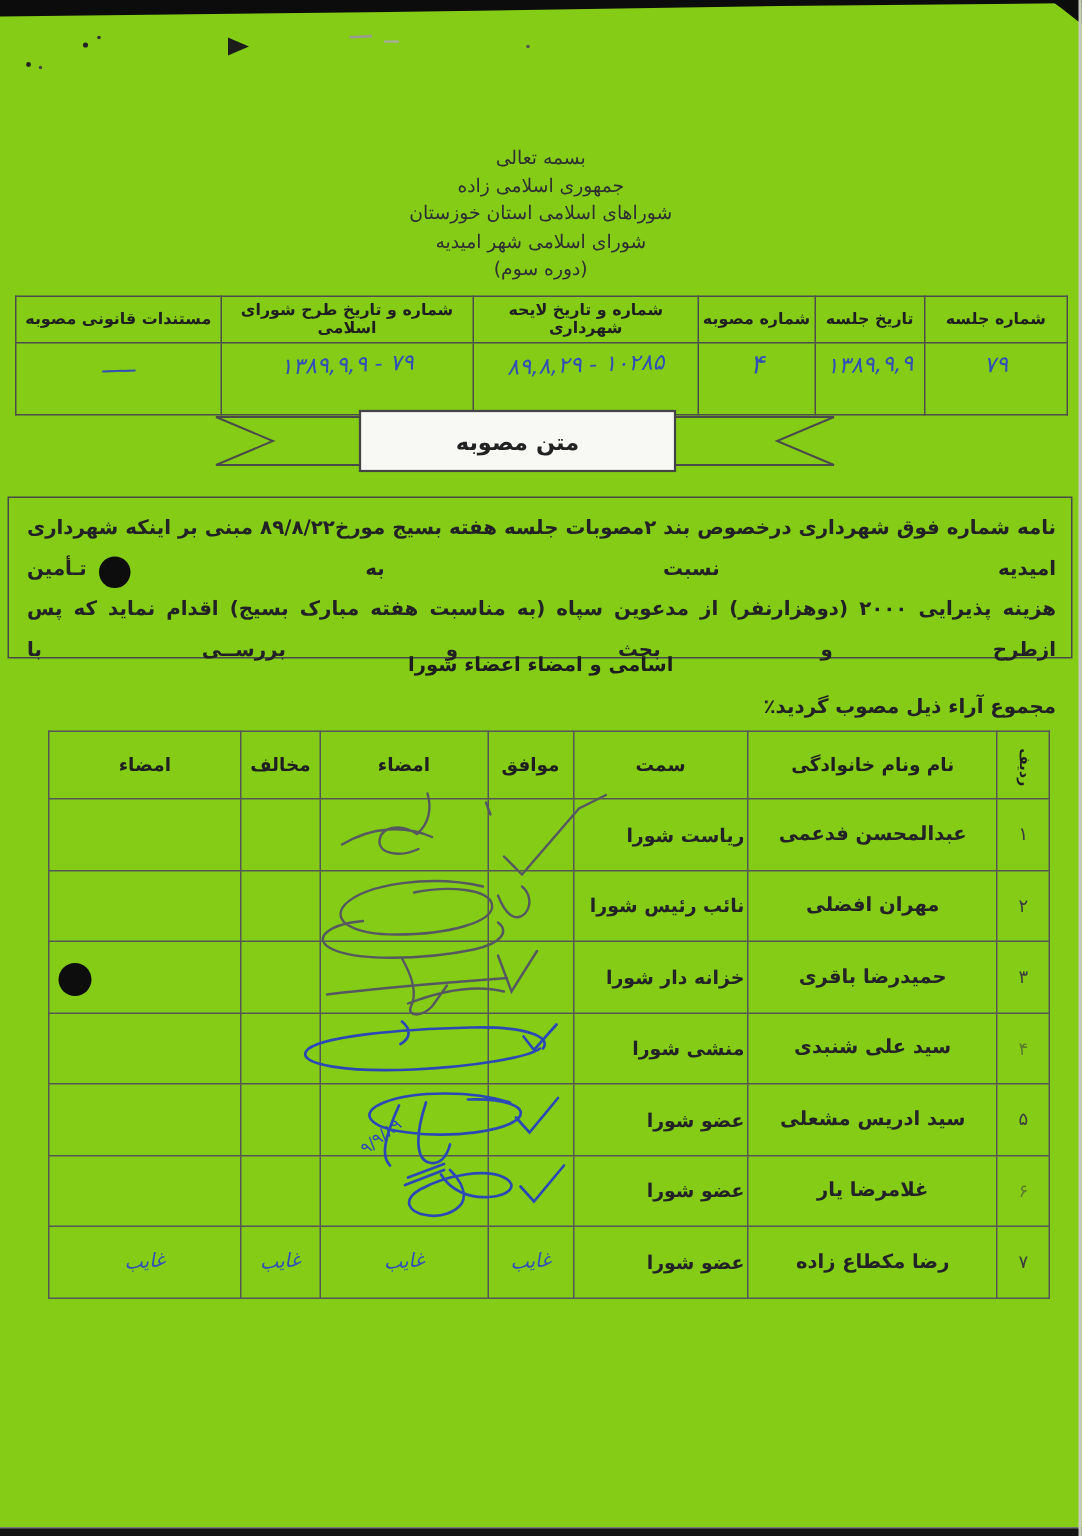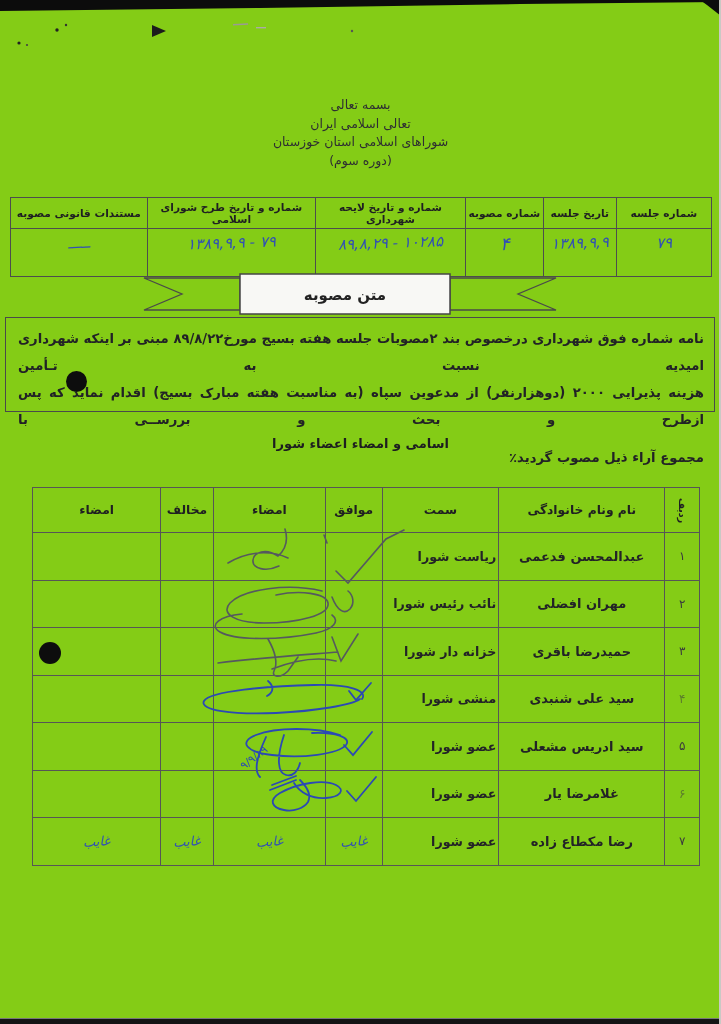--- a/index.html
+++ b/index.html
@@ -26,21 +26,21 @@
   .meta-table td{height:42px;text-align:center;vertical-align:top;padding-top:4px;}
   .hand{
     font-size:15px;color:#3150b5;direction:ltr;unicode-bidi:embed;
     font-style:italic;letter-spacing:1px;display:inline-block;transform:rotate(-2deg);
     font-family:"DejaVu Sans", sans-serif;
   }
   
   .banner{position:absolute;top:271px;left:140px;}
   
   .res-box{
-    position:absolute;top:317px;left:5px;width:710px;height:95px;
+    position:absolute;top:331px;left:5px;width:710px;height:108px;
     border:1.6px solid #4a4a4a;box-sizing:border-box;padding:7px 10px 0 12px;
   }
   .res-line{font-size:13.2px;font-weight:700;line-height:27px;color:#222226;
     text-align:justify;text-align-last:justify;}
   .res-line.last{text-align:right;text-align-last:right;margin-top:11px;}
   
   .members-title{position:absolute;top:436px;left:0;width:721px;text-align:center;
     font-size:13px;font-weight:bold;color:#1d1d20;}
   .members-table{position:absolute;top:487px;right:21px;width:668px;table-layout:fixed;}
   .members-table th,.members-table td{border:1.3px solid #565656;}
@@ -73,22 +73,23 @@
     <rect x="256" y="27" width="10" height="1.4" fill="#ababa6"></rect>
     <circle cx="352" cy="31" r="1.2" fill="#555"></circle>
   </svg>
   <div class="bottom-line"></div>
   <div class="right-edge"></div>
   <div class="hole hole1"></div>
   <div class="hole hole2"></div>
 
   <div class="letterhead">
     <div>بسمه تعالی</div>
-    <div>تعالی اسلامی ایران</div>
+    <div>جمهوری اسلامی زاده</div>
     <div>شوراهای اسلامی استان خوزستان</div>
+    <div>شورای اسلامی شهر امیدیه</div>
     <div>(دوره سوم)</div>
   </div>
 
   <table class="meta-table" dir="rtl">
     <colgroup>
       <col style="width:13.6%">
         <col style="width:10.4%">
         <col style="width:11.1%">
       <col style="width:21.4%">
         <col style="width:24%">

